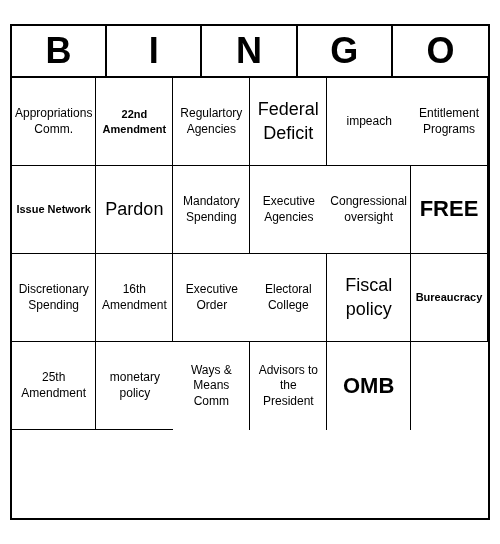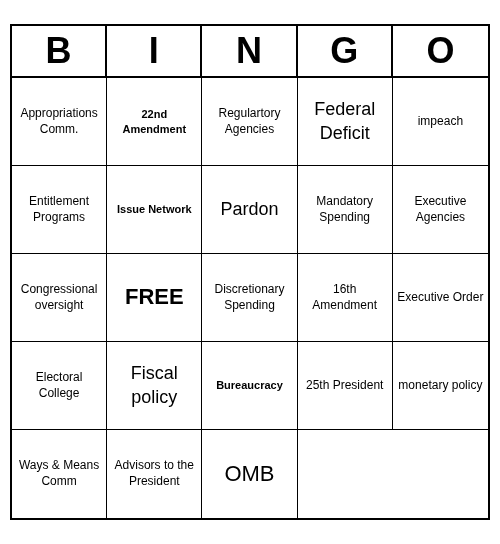--- a/index.html
+++ b/index.html
@@ -27,21 +27,21 @@
       font-size: 36px;
       font-weight: bold;
       padding: 4px 0;
       border-right: 2px solid #000;
     }
     .bingo-letter:last-child {
       border-right: none;
     }
     .bingo-grid {
       display: grid;
-      grid-template-columns: repeat(5, 1fr);
+      grid-template-columns: repeat(6, 1fr);
       grid-template-rows: repeat(5, 1fr);
     }
     .bingo-cell {
       border-right: 1.5px solid #000;
       border-bottom: 1.5px solid #000;
       display: flex;
       align-items: center;
       justify-content: center;
       text-align: center;
       padding: 4px 3px;
@@ -58,21 +58,21 @@
     .bingo-cell.large-text {
       font-size: 18px;
       font-weight: normal;
     }
     .bingo-cell.medium-text {
       font-size: 11px;
       font-weight: bold;
     }
     .bingo-cell.xl-text {
       font-size: 22px;
-      font-weight: normal;
+      font-weight: bold;
     }
     .bingo-cell.free {
       font-size: 22px;
       font-weight: bold;
     }
   </style>
 </head>
 <body>
 
 <div class="bingo-card">
@@ -95,19 +95,19 @@
       <div class="bingo-cell">Mandatory Spending</div>
       <div class="bingo-cell">Executive Agencies</div>
       <div class="bingo-cell">Congressional oversight</div>
       <div class="bingo-cell free">FREE</div>
       <div class="bingo-cell">Discretionary Spending</div>
       <div class="bingo-cell">16th Amendment</div>
       <div class="bingo-cell">Executive Order</div>
       <div class="bingo-cell">Electoral College</div>
       <div class="bingo-cell large-text">Fiscal policy</div>
       <div class="bingo-cell medium-text">Bureaucracy</div>
-      <div class="bingo-cell">25th President</div>
+      <div class="bingo-cell">25th Amendment</div>
       <div class="bingo-cell">monetary policy</div>
       <div class="bingo-cell">Ways &amp; Means Comm</div>
       <div class="bingo-cell">Advisors to the President</div>
       <div class="bingo-cell xl-text">OMB</div>
     </div>
 </div>
 
 </body></html>

